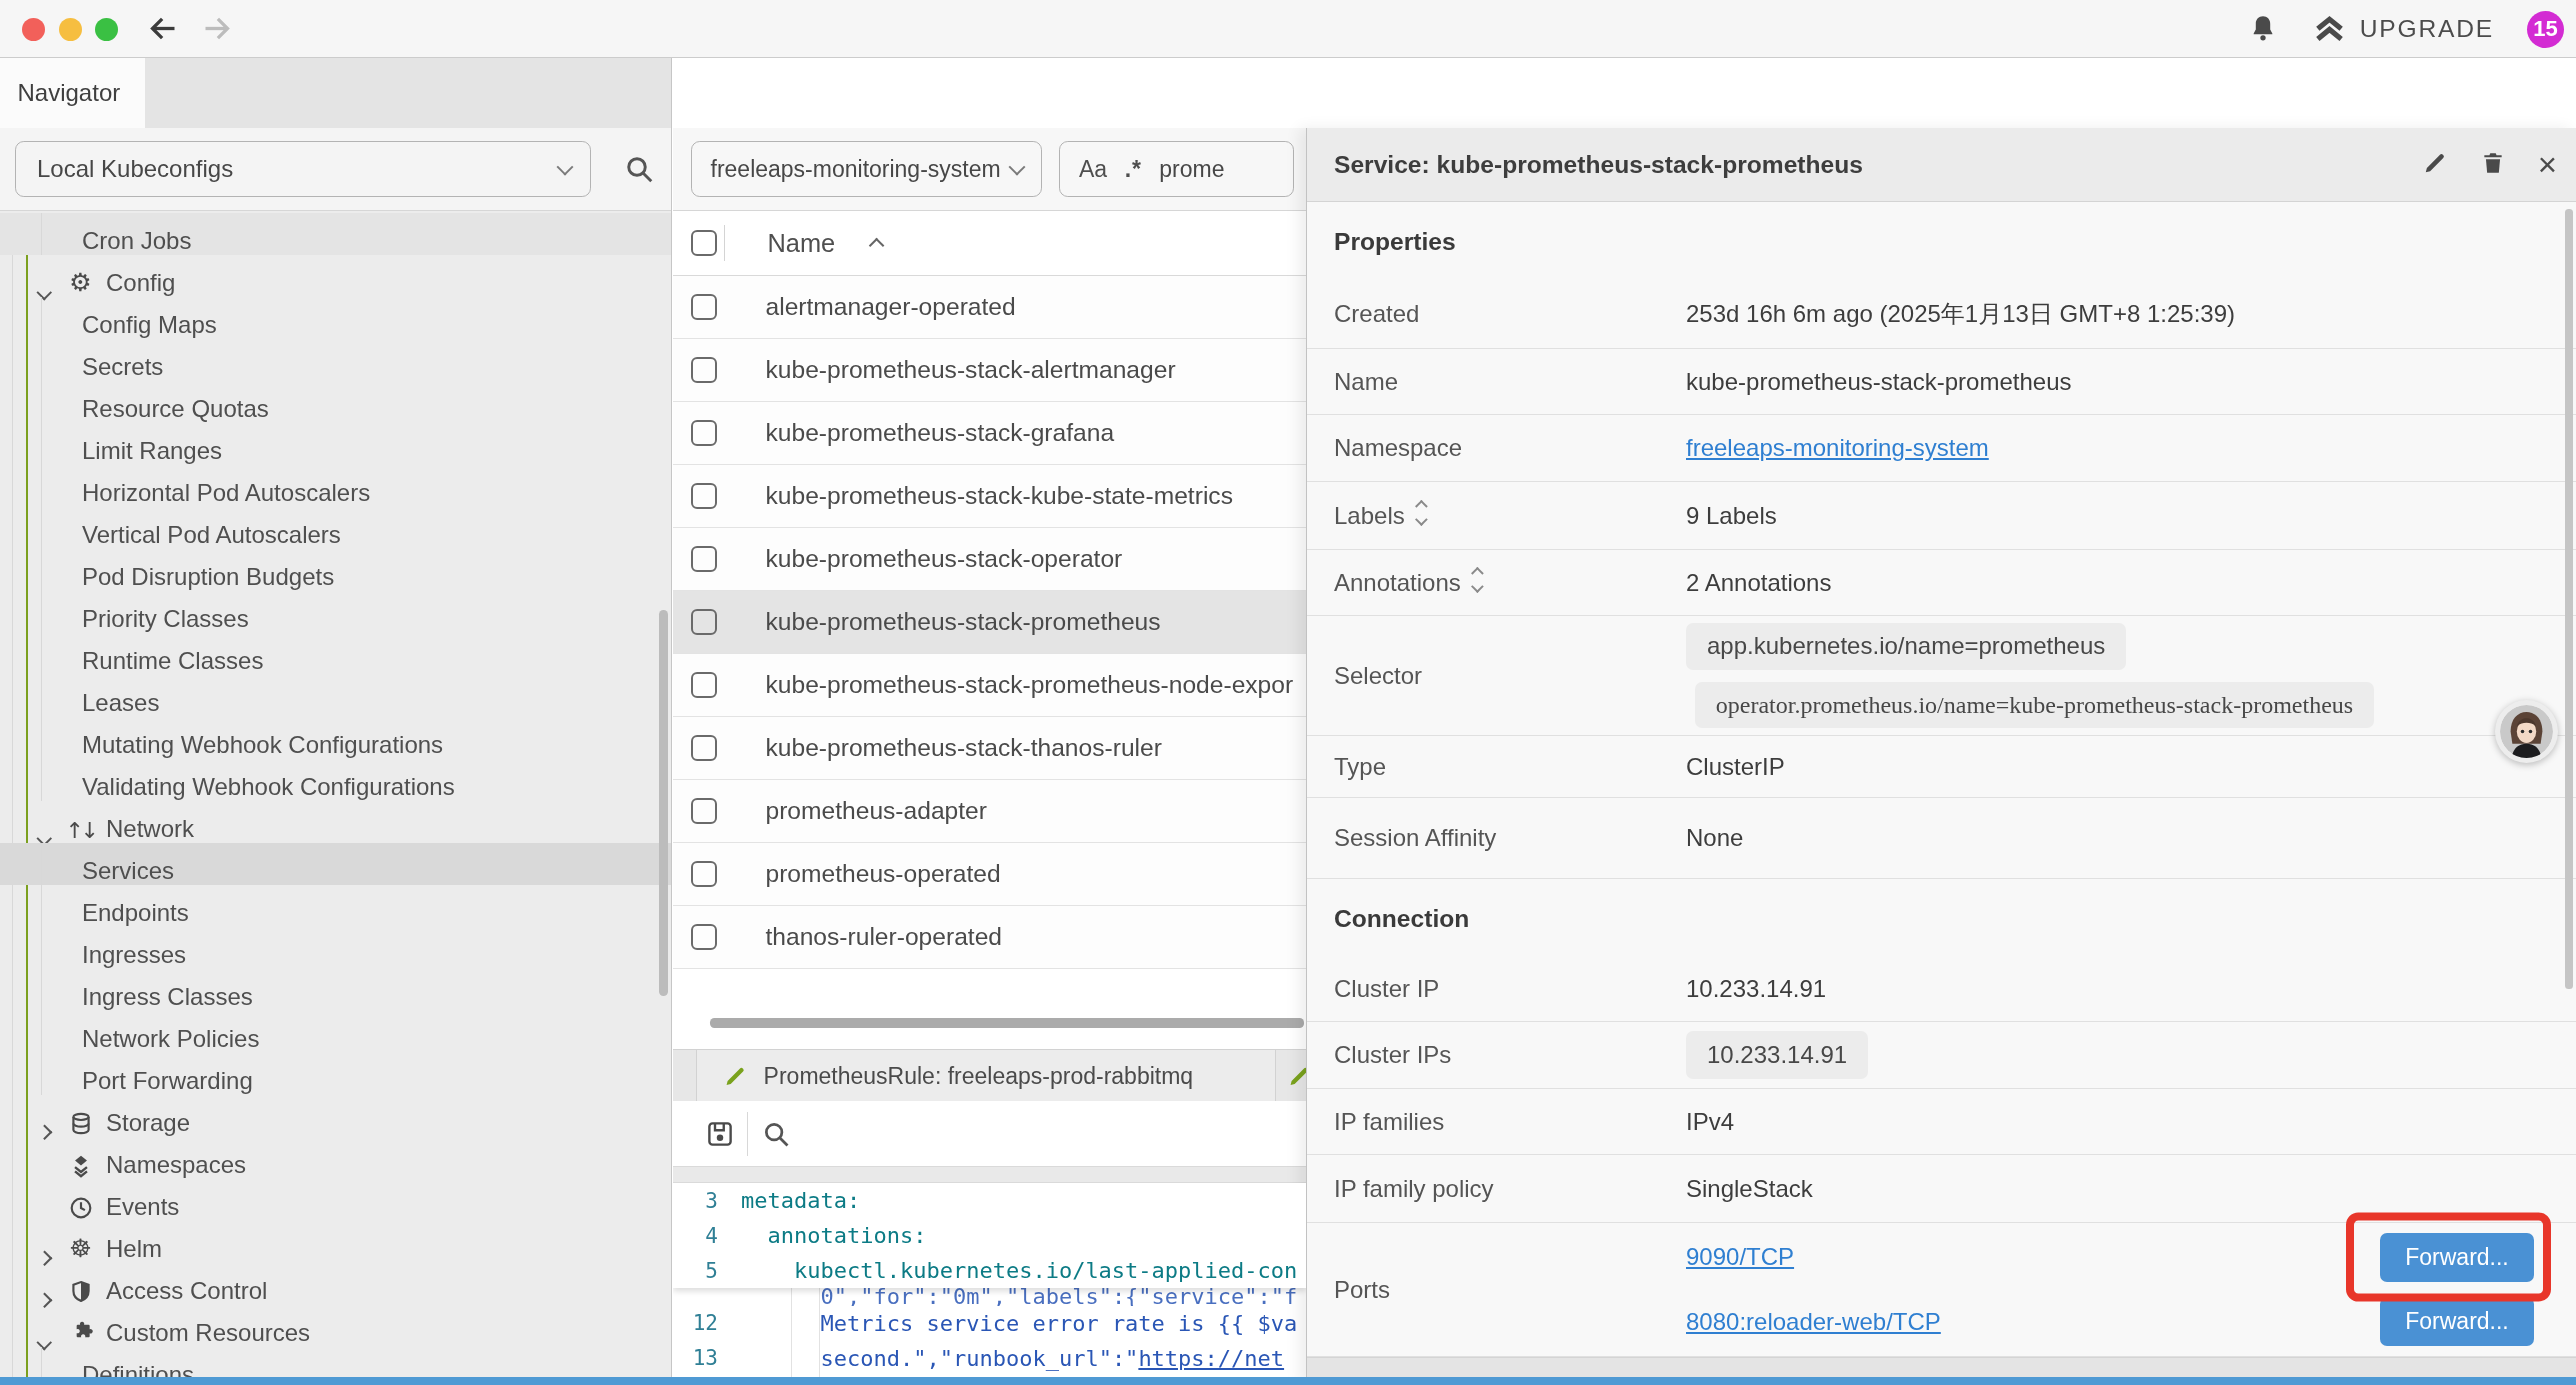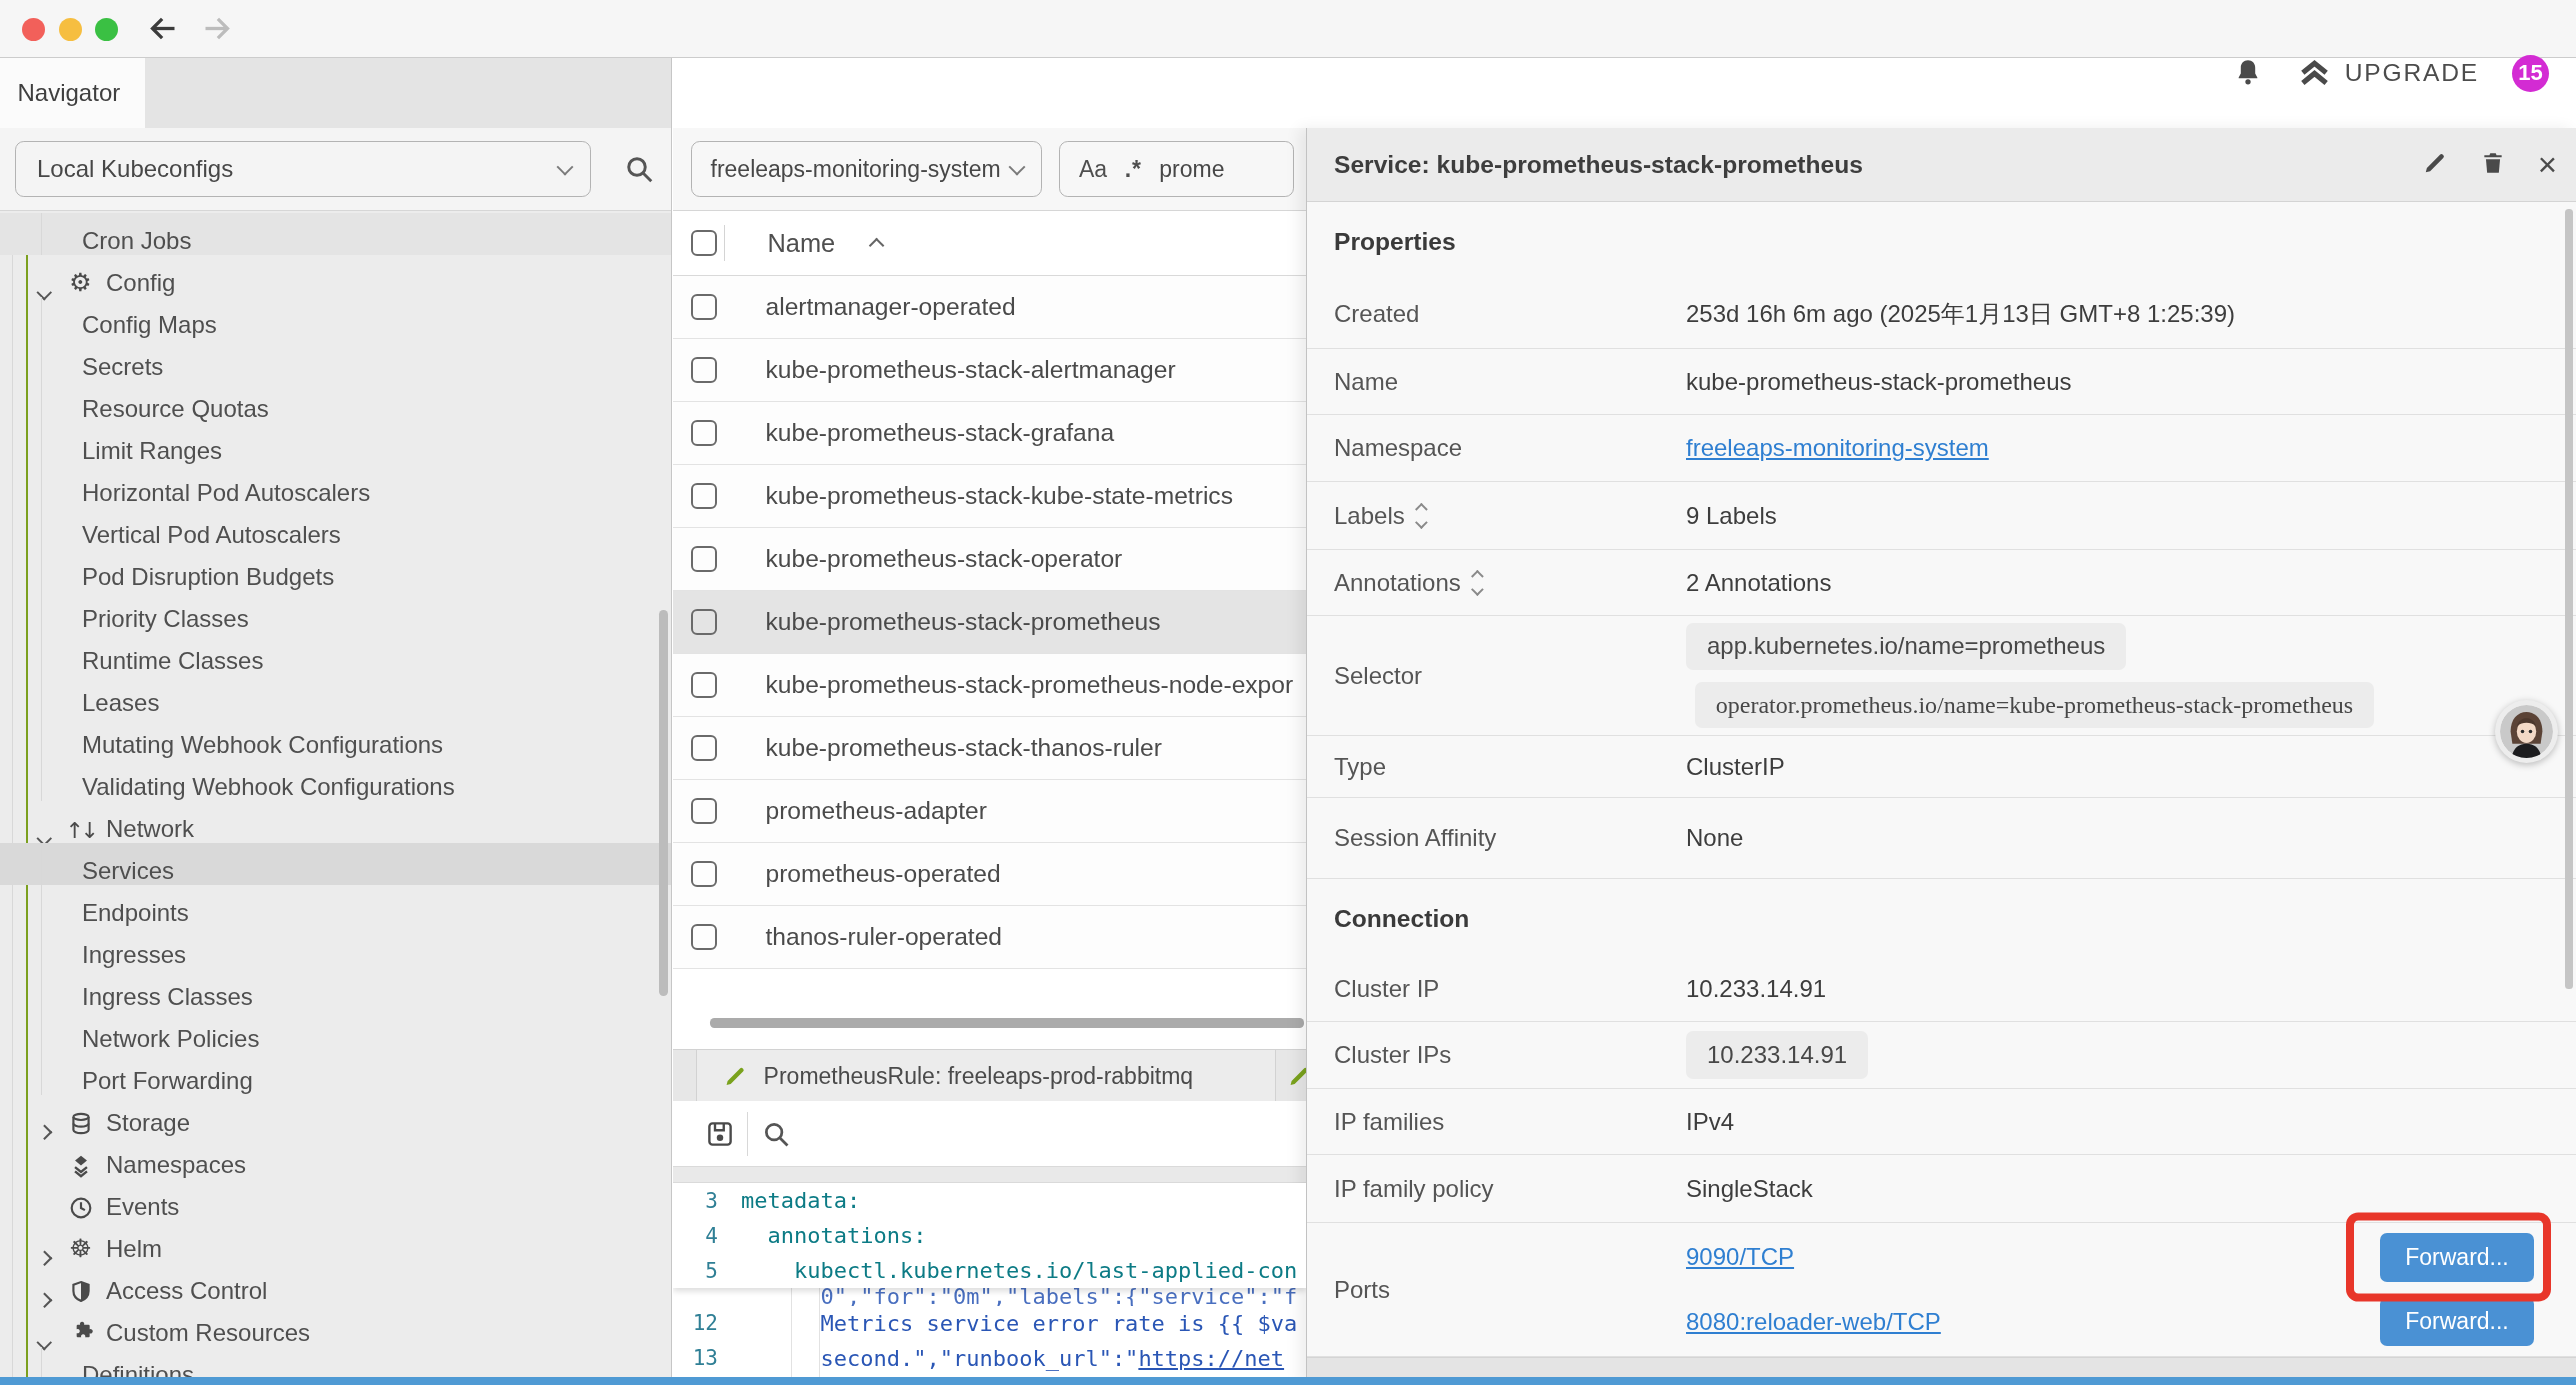--- a/index.html
+++ b/index.html
@@ -7,21 +7,21 @@
     font-family:"Liberation Sans", sans-serif; color:#4a4a4a; }
   .app { position:relative; width:2576px; height:1385px; overflow:hidden; }
 
   
   .titlebar { position:absolute; left:0; top:0; width:2576px; height:58px;
     background:#f6f6f6; border-bottom:1.8px solid #cccccc; }
   .tl { position:absolute; top:17.5px; width:23px; height:23px; border-radius:50%; }
   .tl.red{ left:22px; background:#f2605a;} .tl.yellow{ left:59px; background:#f6be40;} .tl.green{ left:95px; background:#3ac043;}
   .navarrow { position:absolute; top:12.3px; width:33px; height:33px; }
   .navarrow.back{ left:147px; } .navarrow.fwd{ left:200px; }
-  .tb-right { position:absolute; right:0; top:0; height:58px; display:flex; align-items:center; gap:33px; padding-right:27px;margin-top:44px; }
+  .tb-right { position:absolute; right:0; top:0; height:58px; display:flex; align-items:center; gap:33px; padding-right:12px; }
   .bell { width:32px; height:32px; }
   .upgrade { display:flex; align-items:center; gap:12.3px; color:#4c4c4c; font-size:24.6px; letter-spacing:1.8px; }
   .badge { width:37px; height:37px; border-radius:50%; background:#d32bd3; color:#fff;
     font-size:22px; font-weight:bold; display:flex; align-items:center; justify-content:center; }
 
   
   .tabband { position:absolute; left:0; top:58px; width:2576px; height:70px; display:flex;flex-direction:column; }
   .left-zone { width:672px; height:70px; background:#e4e4e4; border-right:1.8px solid #c6c6c6; position:relative; flex:none;}
   .navtab { position:absolute; left:0; top:0; width:145px; height:70px; background:#fbfbfb;
     display:flex; align-items:center; padding-left:17.5px; font-size:24px; color:#3f3f3f; }
@@ -117,21 +117,21 @@
   
   .details { position:absolute; left:1306px; top:128px; width:1270px; height:1257px; background:#f8f8f8;
     border-left:1.8px solid #c2c2c2; box-shadow:-7px 0 14px rgba(0,0,0,0.07); overflow:hidden; }
   .d-header { height:74px; background:#ebebeb; border-bottom:1.8px solid #d4d4d4; display:flex; align-items:center;gap:23px; }
   .d-title { margin-left:27px; font-size:24.6px; font-weight:bold; color:#3d3d3d; }
   .d-hicons { margin-left:auto; display:flex; align-items:center; gap:32px; padding-right:19px; }
   .d-hicons svg { width:26px; height:26px; }
   .d-close { font-size:33px; color:#4a4a4a; line-height:1; }
   .dheading { padding:26px 0 23px 27px; font-size:24.6px; font-weight:bold; color:#3a3a3a; }
   .drow { display:flex; align-items:center; border-bottom:1.8px solid #e0e0e0; padding-left:27px; }
-  .dlabel { width:352px; flex:none; font-size:24px; color:#555; display:flex; align-items:center; gap:12.3px; }
+  .dlabel { width:352px; flex:none; font-size:24px; color:#555; display:flex; gap:12.3px; }
   .dvalue { font-size:24px; color:#3d3d3d; }
   .dlink { color:#2f7fd1; text-decoration:underline; }
   .chipcol { display:flex; flex-direction:column; gap:12.3px; }
   .chip { background:#ececec; border-radius:7px; padding:9.6px 21px; font-size:24px; color:#474747; width:max-content; }
   .chip.shift { margin-left:8.8px;font-family:Liberation Serif, serif; }
   .updown { display:flex; flex-direction:column; gap:4.4px; }
   .updown i { width:8.8px; height:8.8px; border-right:2.2px solid #8a8a8a; border-bottom:2.2px solid #8a8a8a; display:block; }
   .updown .u { transform:rotate(-135deg); } .updown .d { transform:rotate(45deg); }
   .portcol { flex:1; display:flex; flex-direction:column; gap:8.8px; }
   .portline { position:relative; height:56px; display:flex; align-items:center; }

